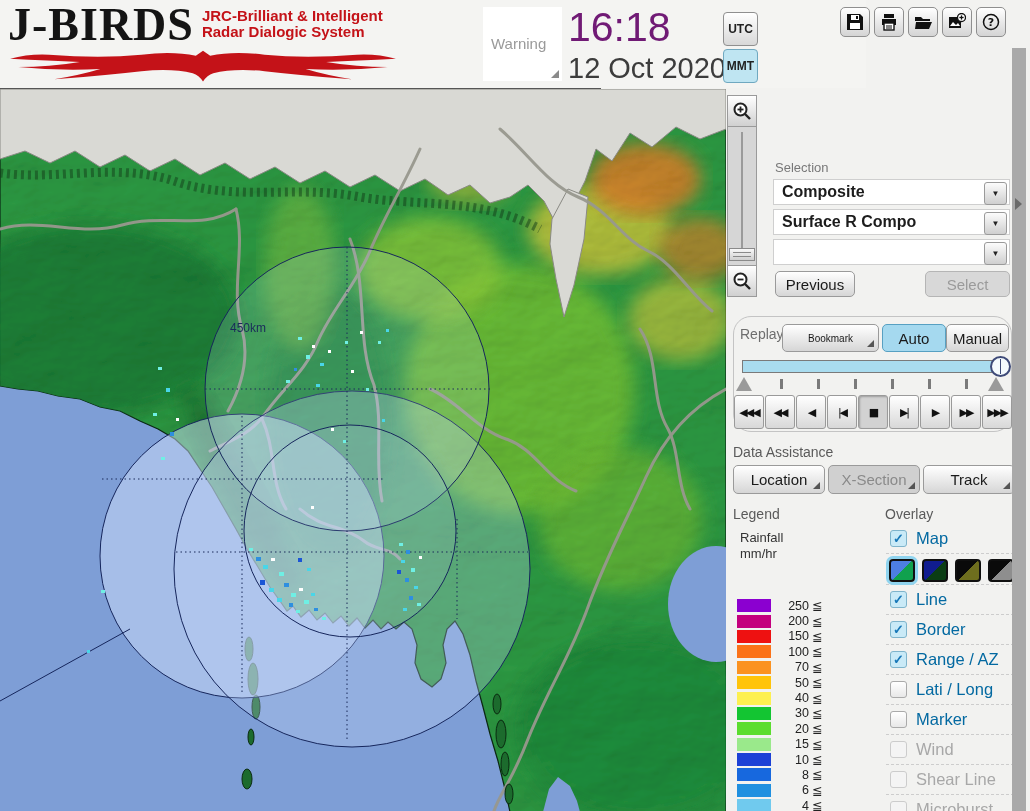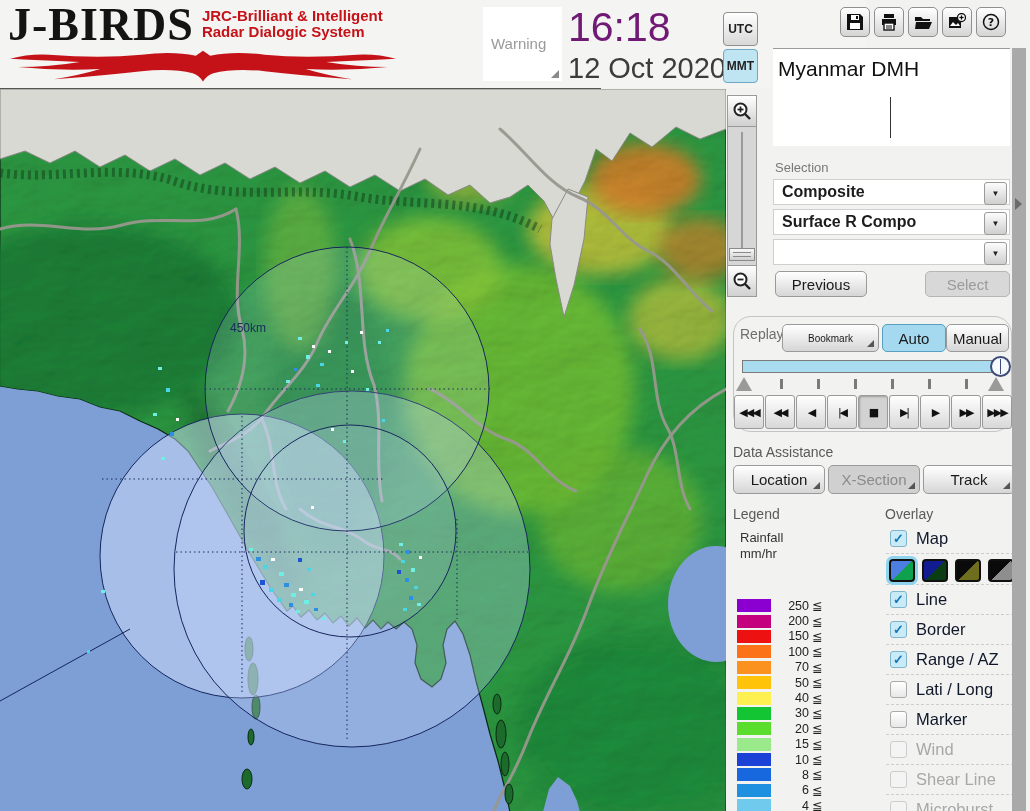--- a/index.html
+++ b/index.html
@@ -49,21 +49,21 @@
   #panel-title{position:absolute;left:5px;top:8px;font-size:21px;color:#111;}
   #title-divider{position:absolute;left:117px;top:48px;width:1px;height:41px;background:#333;}
   #sel-label{position:absolute;left:49px;top:160px;font-size:13px;color:#787878;}
   .dd{position:absolute;left:47px;width:237px;height:26px;background:#fff;border:1px solid #cfcfcf;box-sizing:border-box;}
   .dd .val{position:absolute;left:8px;top:3px;font-size:16px;font-weight:700;color:#1c1c1c;}
   .dd .arrow{position:absolute;right:2px;top:2px;width:21px;height:21px;border:1px solid #9a9a9a;border-radius:3px;
     background:linear-gradient(#fcfcfc,#cfcfcf);font-size:8px;color:#222;display:flex;align-items:center;justify-content:center;}
   .btn{background:linear-gradient(#ffffff,#d6d6d6);border:1px solid #9a9a9a;border-radius:5px;
     font-size:15px;color:#1a1a1a;display:flex;align-items:center;justify-content:center;box-sizing:border-box;position:absolute;}
   .btn.disabled{background:#D8D8D8;color:#9a9a9a;border-color:#b5b5b5;}
-  #btn-previous{left:49px;top:271px;width:92px;height:26px;}
+  #btn-previous{left:49px;top:271px;width:80px;height:26px;}
   #btn-select{left:199px;top:271px;width:85px;height:26px;}
   
   #replay-box{position:absolute;left:7px;top:316px;width:279px;height:116px;border:1px solid #c4c4c4;border-radius:18px;box-sizing:border-box;}
   #replay-label{position:absolute;left:6px;top:9px;font-size:14px;color:#6e6e6e;}
   #btn-bookmark{left:48px;top:7px;width:97px;height:28px;font-size:10px;}
   .cornerTri{position:absolute;right:4px;bottom:4px;width:0;height:0;border-left:7px solid transparent;border-bottom:7px solid #555;}
   #btn-auto{left:148px;top:7px;width:64px;height:28px;background:#A5D9EF;border-color:#57A0C2;font-size:15px;}
   #btn-manual{left:212px;top:7px;width:63px;height:28px;font-size:15px;}
   #slider{position:absolute;left:8px;top:43px;width:262px;height:13px;background:#A9DCEF;border:1px solid #7a7a7a;box-sizing:border-box;}
   #slider-handle{position:absolute;left:247px;top:-5px;width:21px;height:21px;border-radius:50%;
@@ -94,21 +94,21 @@
   .lg-val{width:38px;text-align:right;font-size:12.5px;color:#222;}
   .lg-op{margin-left:3px;font-size:12.5px;color:#222;}
   
   #overlay-rows{position:absolute;left:160px;top:524px;width:128px;}
   .ov-row{height:29px;display:flex;align-items:center;border-bottom:1px dashed #cdcdcd;position:relative;}
   .ov-check{width:17px;height:17px;border-radius:3px;box-sizing:border-box;margin-left:4px;
     display:flex;align-items:center;justify-content:center;font-size:13px;font-weight:700;}
   .ov-check.on{background:#C9EAF7;border:1px solid #7FB4CB;color:#1878B8;}
   .ov-check.off{background:linear-gradient(#ffffff,#e8e8e8);border:1px solid #aaa;color:transparent;}
   .ov-check.dis{background:#F4F4F4;border:1px solid #ccc;color:transparent;}
-  .ov-lab{margin-left:9px;font-size:16.5px;color:#0f172a;}
+  .ov-lab{margin-left:9px;font-size:16.5px;color:#0369a1;}
   .ov-lab.dis{color:#a8a8a8;}
   .theme-row{height:30px;display:flex;align-items:center;gap:7px;border-bottom:1px dashed #cdcdcd;}
   .theme-sw{width:27px;height:23px;border:2px solid #101010;border-radius:4px;box-sizing:border-box;margin-top:2px;}
   .theme-sw.sel{box-shadow:0 0 0 3px #8FD4EF;margin-left:3px;}
 </style>
 </head>
 <body>
 
 <div id="app">
 
@@ -344,24 +344,20 @@
     <div class="zoombtn" id="zoom-out-btn">
       <svg width="20" height="20" viewBox="0 0 20 20">
         <circle cx="8.5" cy="8.5" r="6" fill="#fff" stroke="#222" stroke-width="2"></circle>
         <line x1="13" y1="13" x2="18" y2="18" stroke="#222" stroke-width="2.4"></line>
         <line x1="5.5" y1="8.5" x2="11.5" y2="8.5" stroke="#222" stroke-width="1.8"></line>
       </svg>
     </div>
   </div>
 
   <div id="panel">
-    <div id="title-box">
-      <div id="panel-title">Myanmar DMH</div>
-      <div id="title-divider"></div>
-    </div>
 
     <div id="sel-label">Selection</div>
     <div class="dd" style="top:179px">
       <span class="val">Composite</span>
       <span class="arrow">▼</span>
     </div>
     <div class="dd" style="top:209px">
       <span class="val">Surface R Compo</span>
       <span class="arrow">▼</span>
     </div>

